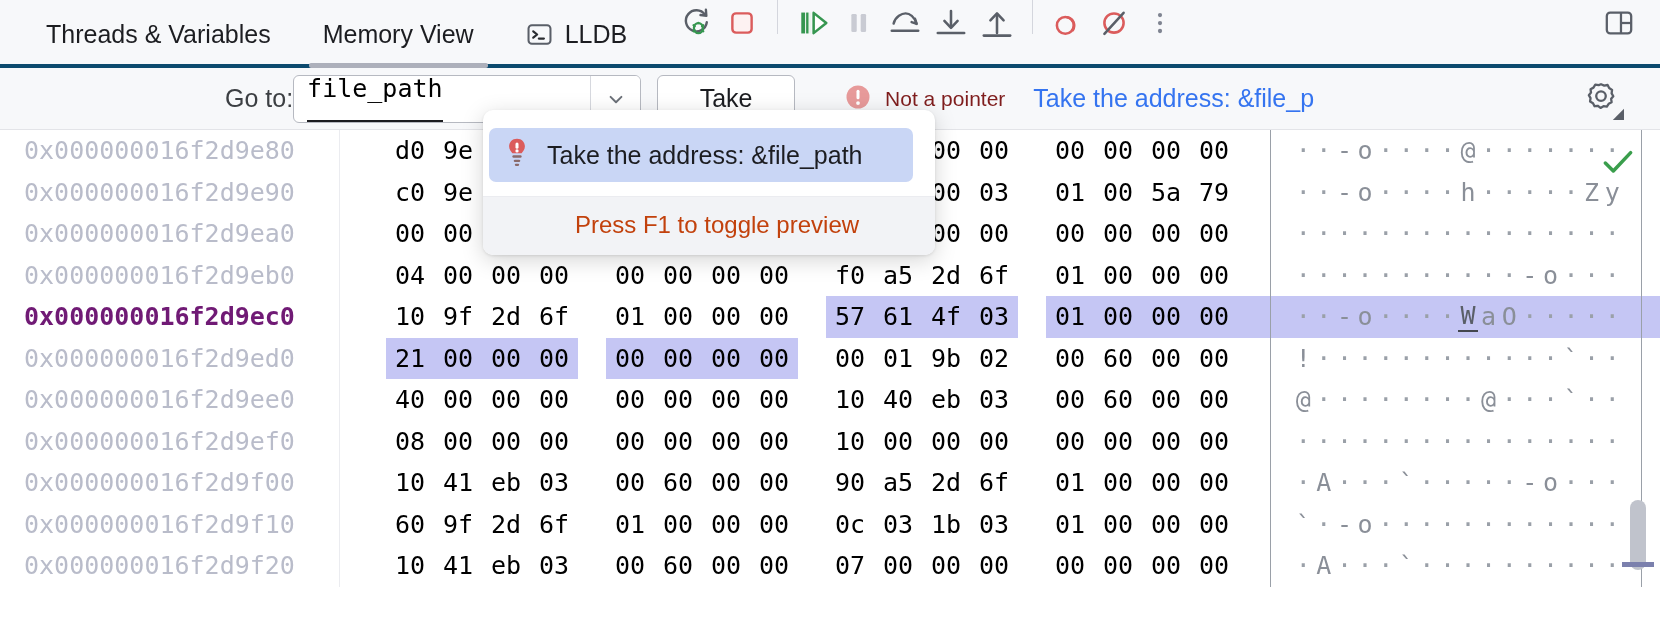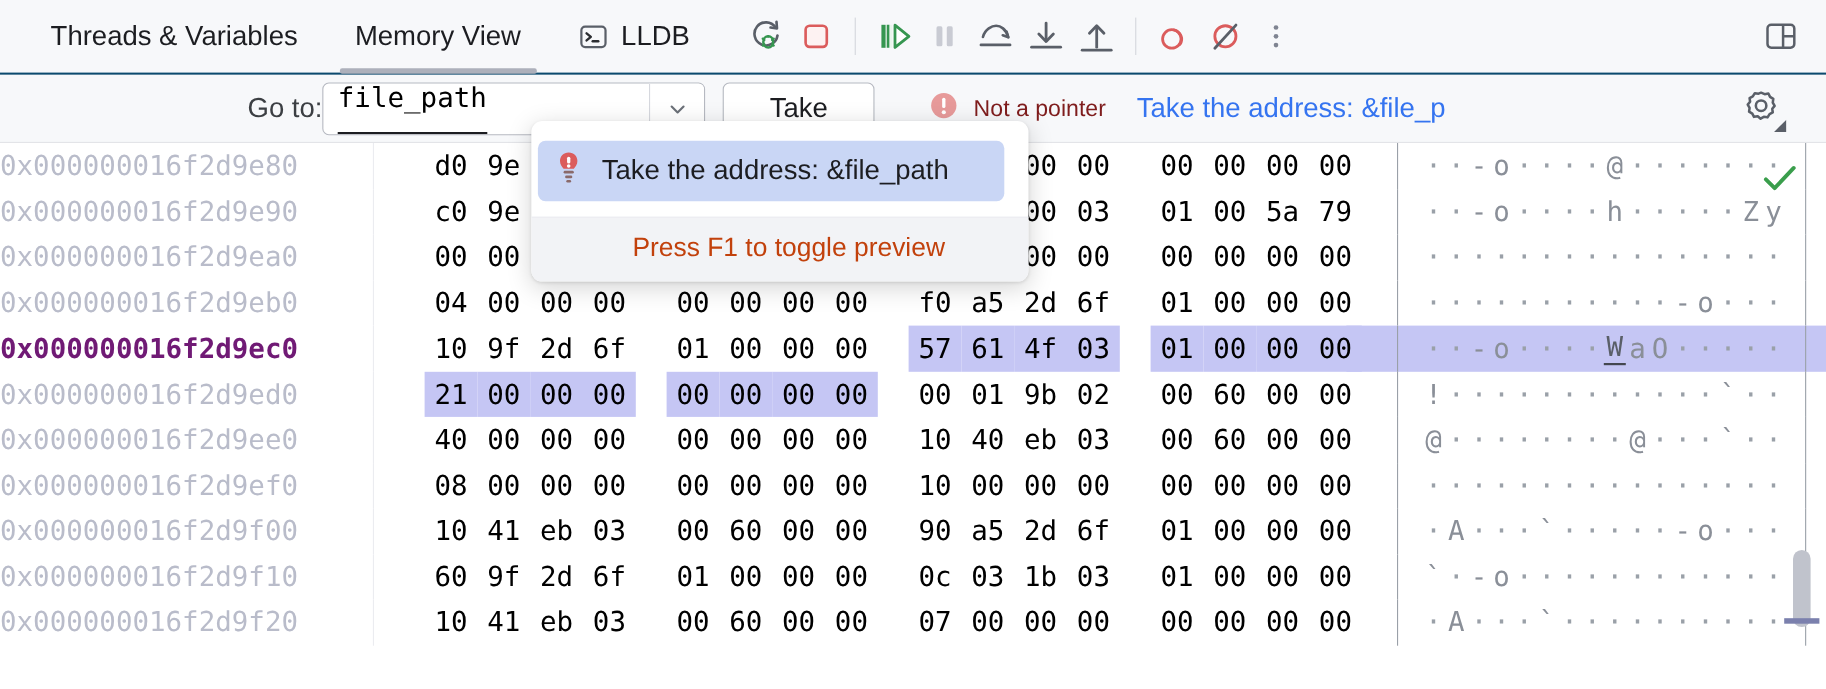--- a/index.html
+++ b/index.html
@@ -12,23 +12,22 @@
   }
 
   #app { position: relative; width: 1660px; height: 626px; background: #fff; }
 
   
   .tabbar {
     position: relative;
     height: 68px;
     background: #f7f8fa;
     display: flex;
-    align-items: center;
     padding-left: 20px;
-    border-bottom: 2px solid #0c4a6e;
+    border-bottom: 4px solid #0c4a6e;
   }
   .tab {
     position: relative;
     height: 68px;
     display: flex;
     align-items: center;
     padding: 0 26px;
     font-size: 25px;
     color: #1c1d21;
     white-space: nowrap;
@@ -159,20 +158,21 @@
     display: flex;
     align-items: center;
     height: 41.5px;
     font-family: "DejaVu Sans Mono", monospace;
     font-size: 25px;
     white-space: pre;
   }
   .hexrow.current { background: #f5f6fc; }
   .addr {
     width: 340px;
+    padding-left: 24px;
     color: #b9bcca;
     border-right: 1px solid #ebecf0;
     height: 41.5px;
     display: flex; align-items: center;
     flex: none;
   }
   .hexrow.current .addr { color: #701a75; font-weight: bold; text-align: center; }
   .bytes {
     display: flex;
     flex: none;

